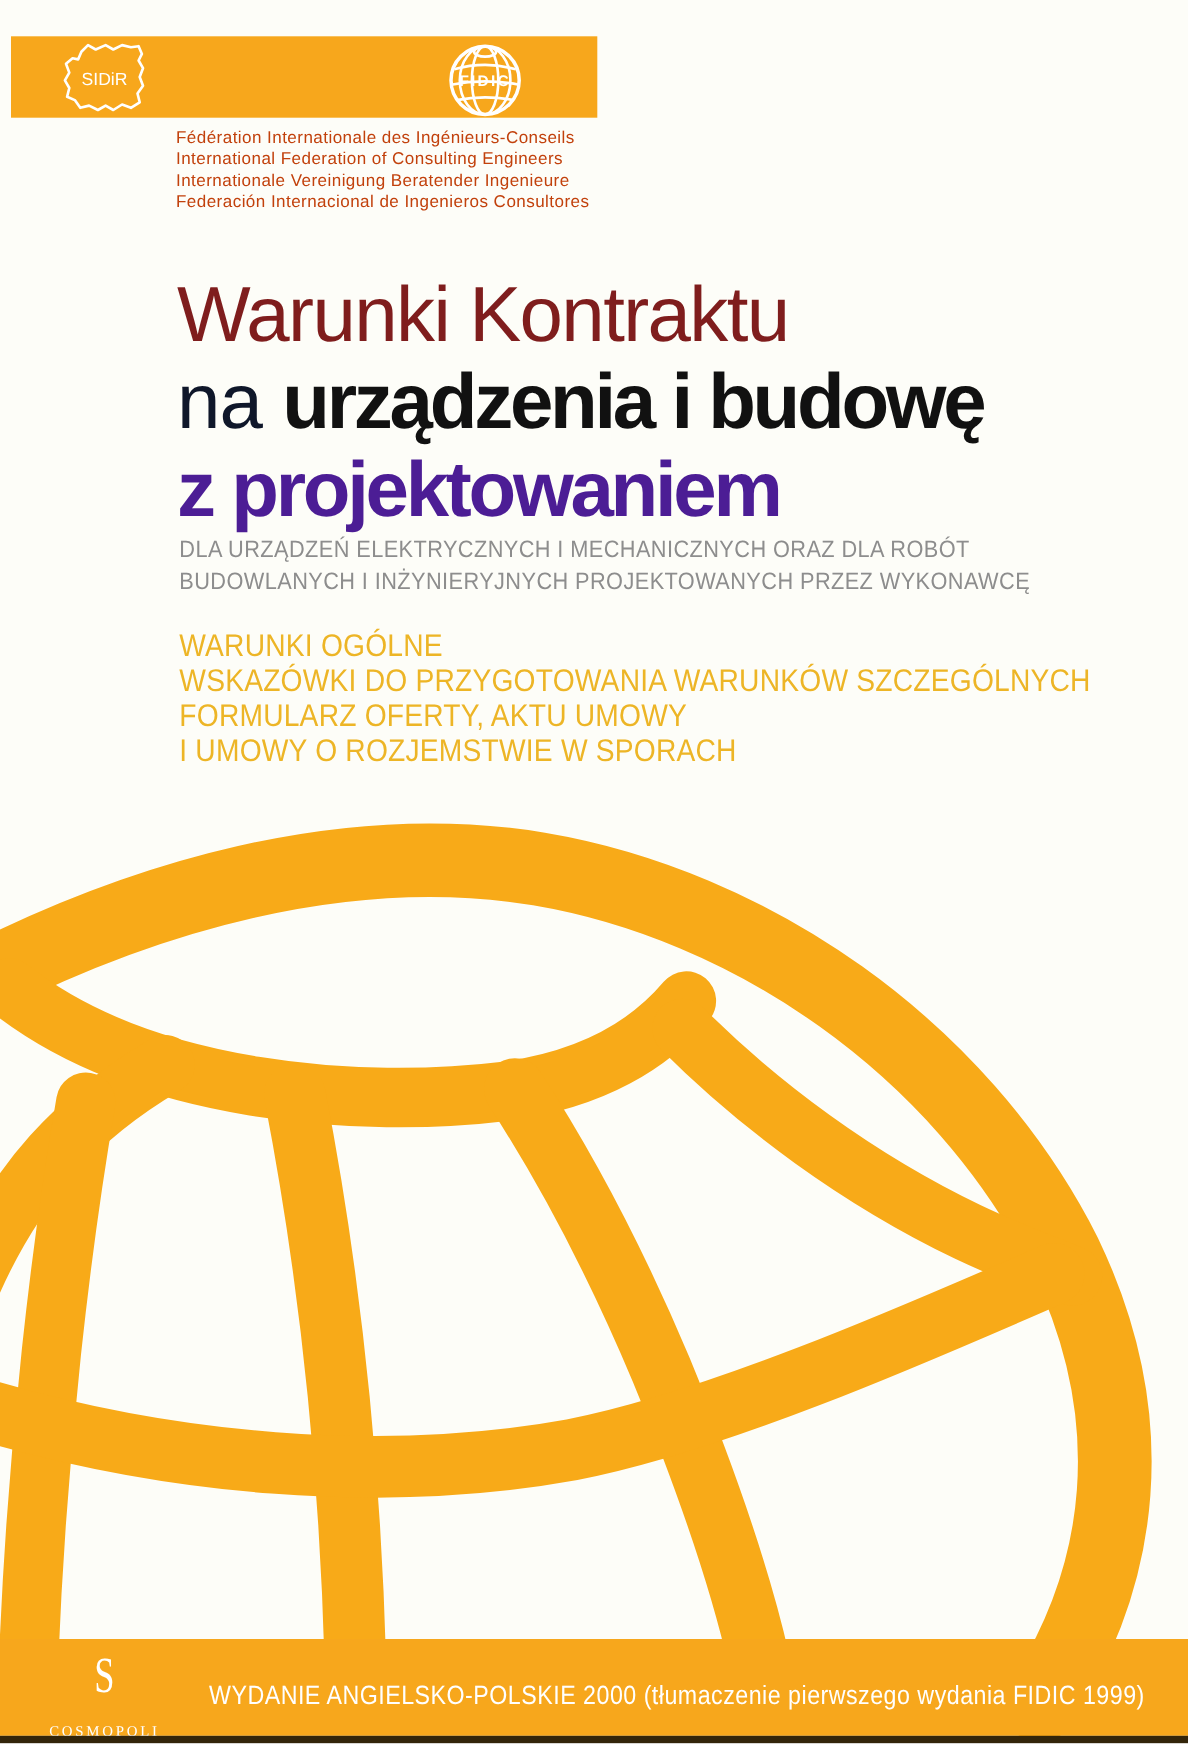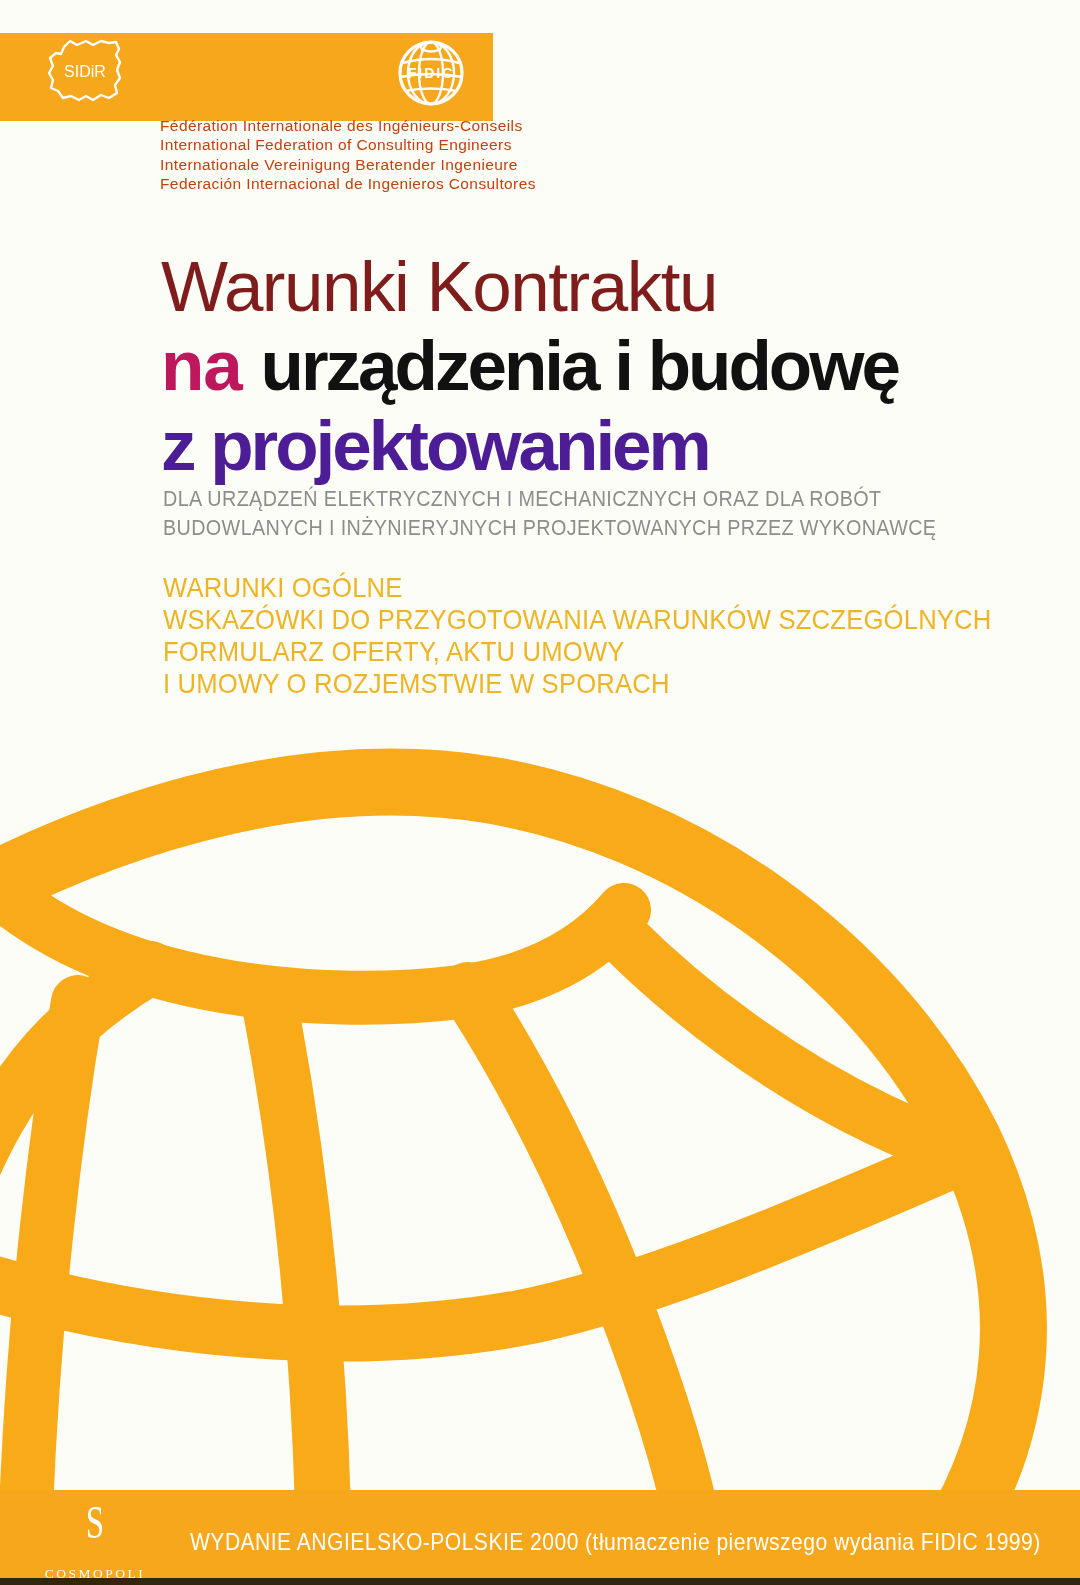--- a/index.html
+++ b/index.html
@@ -3,35 +3,36 @@
 <meta charset="utf-8">
 <style>
   html,body{margin:0;padding:0;background:#e8e8e8;}
   #page{
     position:relative;width:1080px;height:1585px;margin:0 auto;
     background:#fdfdf8;overflow:hidden;
     font-family:"Liberation Sans", sans-serif;
   }
   
   #top-bar{
-    position:absolute;left:0;top:33px;width:493px;height:88px;
+    position:absolute;left:10px;top:33px;width:493px;height:74px;
     background:#f7a71c;
+    padding-left:40px;
   }
   #sidir-logo{position:absolute;left:46px;top:3px;width:78px;height:70px;}
   #fidic-logo{position:absolute;left:392px;top:-4px;width:78px;height:84px;}
   #federation{
     position:absolute;left:160px;top:116px;width:400px;
     font-size:15.5px;line-height:19.4px;letter-spacing:.4px;
     color:#c2410c;font-weight:400;
   }
   
   .title-line{position:absolute;left:161px;white-space:nowrap;}
   #title-1{top:246px;font-size:71px;letter-spacing:-1.5px;color:#7f1d1d;font-weight:400;}
   #title-2{top:325px;font-size:71px;letter-spacing:-3px;font-weight:700;color:#111;}
-  #title-2 .accent{color:#be185d;font-weight:700;letter-spacing:-1px;}
+  #title-2 .accent{color:#0f172a;font-weight:400;letter-spacing:-1px;}
   #title-3{top:405px;font-size:71px;letter-spacing:-3px;font-weight:700;color:#4c1d95;}
   #subtitle{
     position:absolute;left:163px;top:485px;width:900px;
     font-size:21.5px;line-height:29px;color:#8d8d8d;letter-spacing:.4px;
     transform:scaleX(.92);transform-origin:left top;white-space:nowrap;
   }
   #features{
     position:absolute;left:163px;top:571px;width:1020px;
     font-size:28.5px;line-height:32px;color:#edb526;letter-spacing:.2px;
     transform:scaleX(.9);transform-origin:left top;white-space:nowrap;

